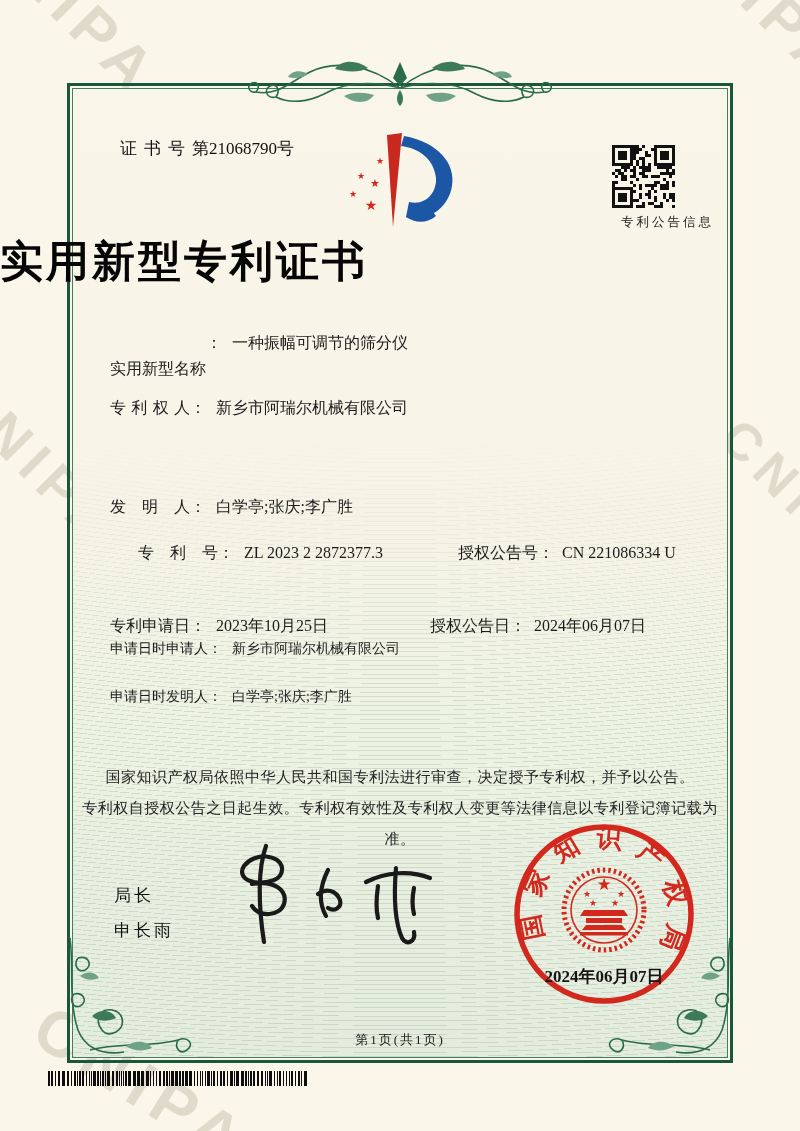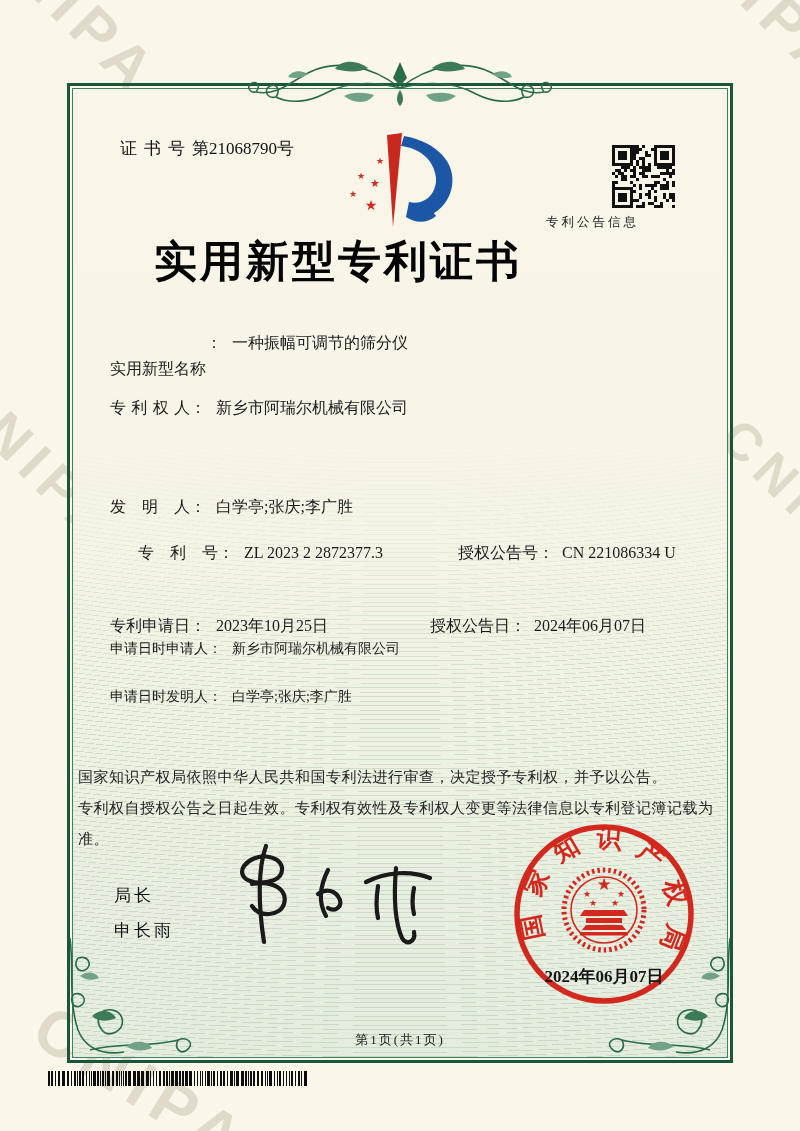--- a/index.html
+++ b/index.html
@@ -19,37 +19,37 @@
          background:repeating-radial-gradient(1600px 900px at 50% -260px,
            rgba(120,160,130,0.25) 0 1.4px,rgba(0,0,0,0) 1.4px 8px);
          -webkit-mask-image:linear-gradient(180deg,transparent 0 36%,#000 62% 100%);
          mask-image:linear-gradient(180deg,transparent 0 36%,#000 62% 100%);}
   .orn{position:absolute;}
   
   .certno{position:absolute;left:120px;top:137px;font-size:17px;color:#111;}
   .certno .sp{letter-spacing:7px;}
   .logo{position:absolute;left:340px;top:128px;width:126px;height:104px;}
   .qr{position:absolute;left:612px;top:145px;width:63px;height:63px;}
-  .qr-cap{position:absolute;left:546px;top:214px;width:140px;text-align:left;
+  .qr-cap{position:absolute;left:574px;top:214px;width:140px;text-align:right;
           font-size:12.5px;letter-spacing:3px;color:#222;}
-  .title{position:absolute;left:0;top:233px;width:676px;text-align:center;
+  .title{position:absolute;left:0;top:233px;width:676px;
          font-size:43px;font-weight:700;letter-spacing:3px;color:#050505;}
   
   .row{position:absolute;left:110px;font-size:16px;color:#1c1c1c;white-space:nowrap;}
   .row .lab{display:inline-block;vertical-align:top;}
   .row.jus .lab{width:80px;text-align:justify;text-align-last:justify;}
   .row.wide .lab{width:96px;margin-top:26px;}
   .row .val{margin-left:10px;}
   .row .rcol{position:absolute;left:320px;top:0;white-space:nowrap;}
   .row .rcol .val{margin-left:8px;}
   .r0{top:333px;}.r1{top:398px;}.r2{top:449px;}.r3{top:497px;}
   .r4{top:543px;margin-left:28px;}.r5{top:599px;margin-top:17px;}
   .r6{top:640px;font-size:14px;}.r7{top:688px;font-size:14px;}
   
-  .statement{position:absolute;left:78px;top:762px;width:644px;text-align:left;
+  .statement{position:absolute;left:78px;top:762px;width:644px;text-align:center;
              font-size:15px;line-height:31px;color:#242424;letter-spacing:0.5px;}
   
   .sig-title{position:absolute;left:114px;top:884px;font-size:17px;letter-spacing:3px;
              font-family:"Liberation Sans","DejaVu Sans",sans-serif;color:#141414;}
   .sig-name{position:absolute;left:114px;top:919px;font-size:17px;letter-spacing:3px;
             font-family:"Liberation Sans","DejaVu Sans",sans-serif;color:#141414;}
   .sig-script{position:absolute;left:228px;top:842px;width:212px;height:108px;}
   .seal{position:absolute;left:508px;top:818px;width:192px;height:192px;}
   
   .footer{position:absolute;left:0;top:1031px;width:800px;text-align:center;

